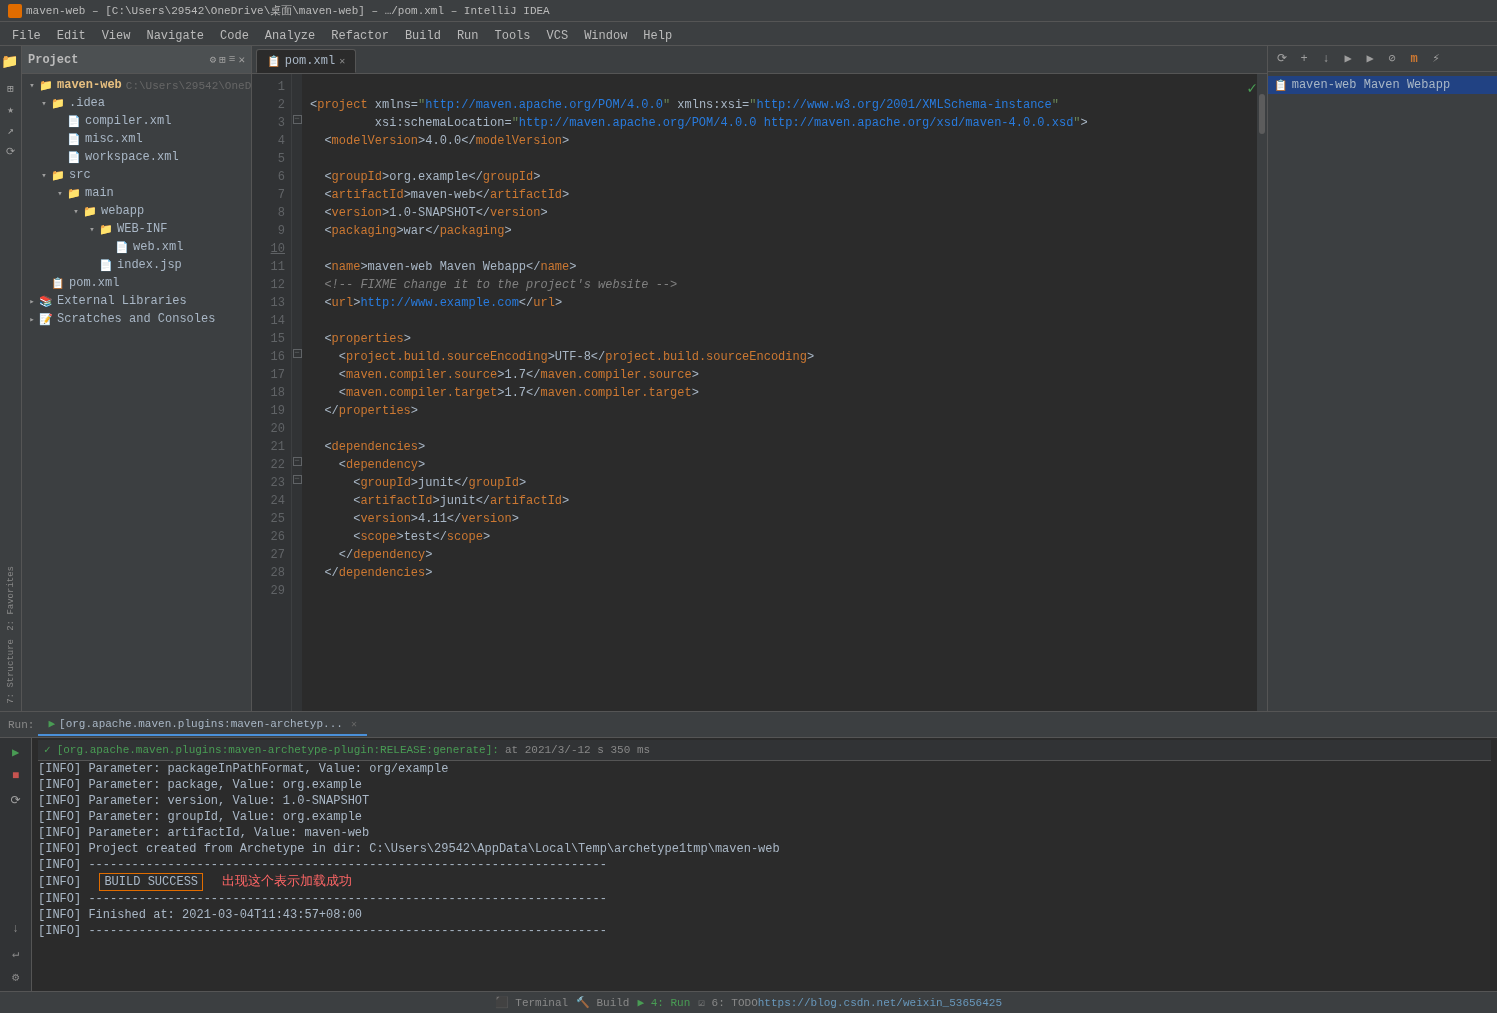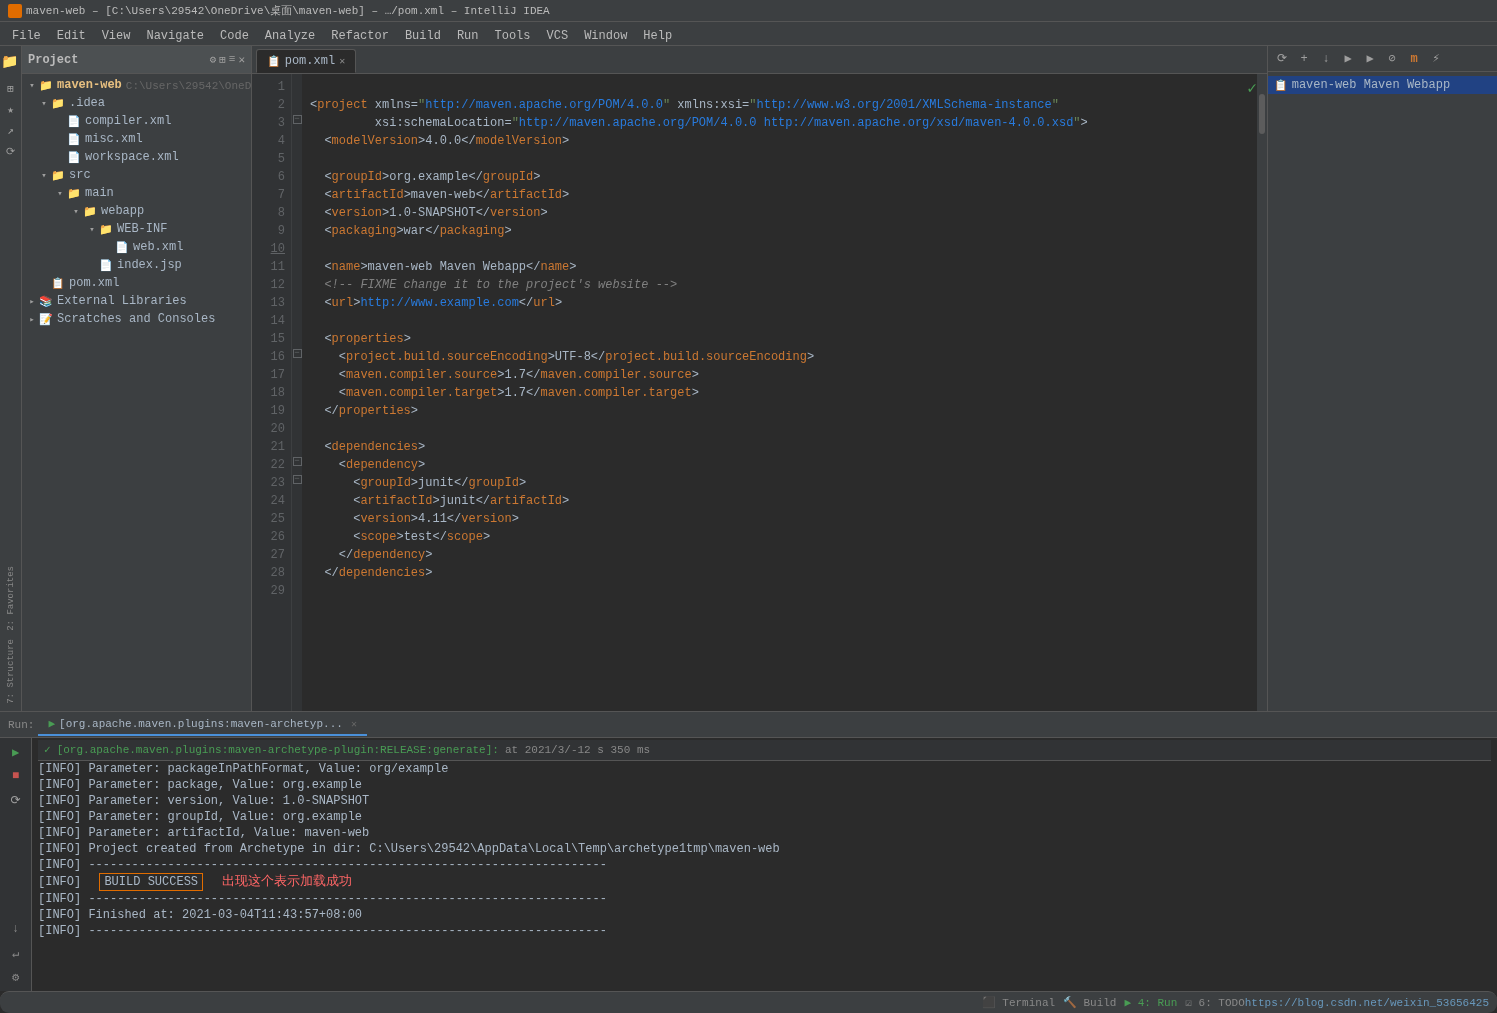--- a/index.html
+++ b/index.html
@@ -77,21 +77,21 @@
     .run-sidebar { width: 32px; background: #313335; border-right: 1px solid #555; display: flex; flex-direction: column; align-items: center; padding: 4px 0; gap: 4px; }
     .run-btn { width: 20px; height: 20px; display: flex; align-items: center; justify-content: center; cursor: pointer; color: #9e9e9e; font-size: 12px; }
     .run-btn.green { color: #499c54; }
 
     .output-area { flex: 1; overflow-y: auto; padding: 2px 6px; font-size: 12px; line-height: 16px; color: #a9b7c6; background: #2b2b2b; }
     .output-line { white-space: pre-wrap; padding: 0; }
     .output-header { background: #313335; padding: 2px 6px; display: flex; align-items: center; gap: 6px; font-size: 11px; color: #a9b7c6; border-bottom: 1px solid #555; }
     .success-checkmark { color: #499c54; }
 
     
-    .status-bar { height: 22px; background: #3c3f41; border-top: 1px solid #555; display: flex; align-items: center; padding: 0 8px; font-size: 11px; color: #888; flex-shrink: 0; justify-content: flex-end; border-radius: 9px; }
+    .status-bar { height: 22px; background: #3c3f41; border-top: 1px solid #555; display: flex; align-items: center; padding: 0 8px; font-size: 11px; color: #888; flex-shrink: 0; justify-content: center; }
     .status-left { display: flex; align-items: center; gap: 8px; }
     .status-right { display: flex; align-items: center; gap: 12px; }
 
     
     .build-success-badge { background: transparent; border: 1px solid #e06c00; padding: 0 4px; color: #a9b7c6; font-size: 12px; }
 
     
     .annotation { color: #ff6666; font-size: 13px; margin-left: 8px; }
 
     

